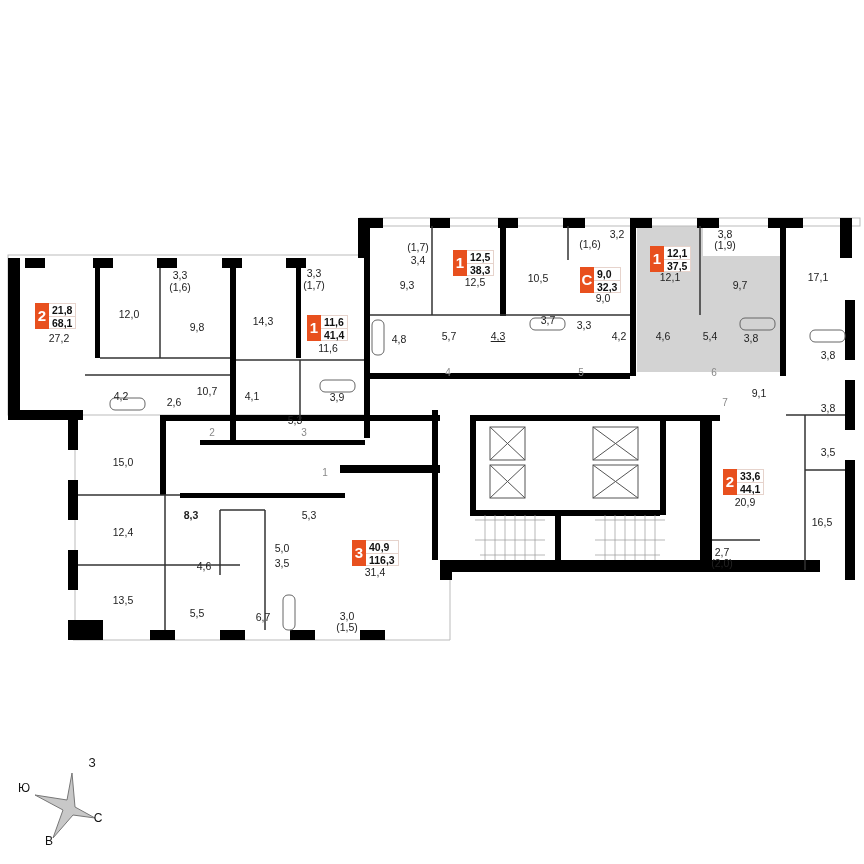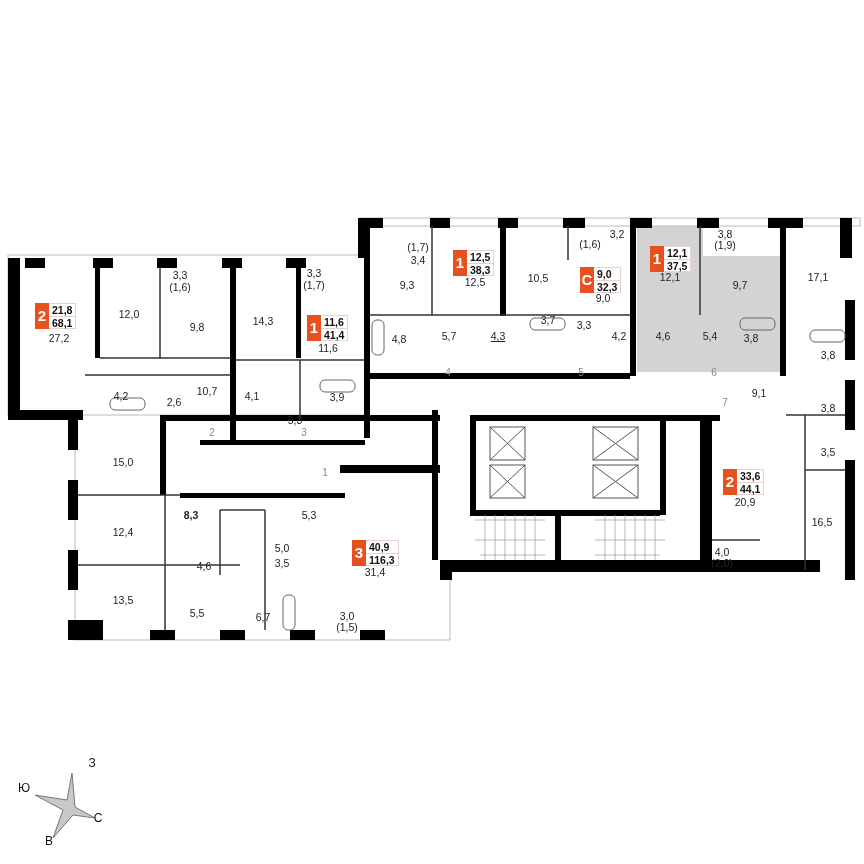--- a/index.html
+++ b/index.html
@@ -253,21 +253,21 @@
 <div class="lbl" style="left:663px;top:336px;">4,6</div>
 <div class="lbl" style="left:710px;top:336px;">5,4</div>
 <div class="lbl" style="left:751px;top:338px;">3,8</div>
 
 <div class="lbl" style="left:818px;top:277px;">17,1</div>
 <div class="lbl" style="left:828px;top:355px;">3,8</div>
 <div class="lbl" style="left:828px;top:408px;">3,8</div>
 <div class="lbl" style="left:759px;top:393px;">9,1</div>
 <div class="lbl" style="left:828px;top:452px;">3,5</div>
 <div class="lbl" style="left:822px;top:522px;">16,5</div>
-<div class="lbl" style="left:722px;top:552px;">4,0</div>
+<div class="lbl" style="left:722px;top:552px;">2,7</div>
 <div class="lbl" style="left:722px;top:563px;">(2,0)</div>
 
 <div class="lbl" style="left:123px;top:462px;">15,0</div>
 <div class="lbl" style="left:123px;top:532px;">12,4</div>
 <div class="lbl" style="left:123px;top:600px;">13,5</div>
 <div class="lbl" style="left:191px;top:515px;font-weight:bold;">8,3</div>
 <div class="lbl" style="left:204px;top:566px;">4,6</div>
 <div class="lbl" style="left:245px;top:548px;margin-left:37px;">5,0</div>
 <div class="lbl" style="left:197px;top:613px;">5,5</div>
 <div class="lbl" style="left:263px;top:617px;">6,7</div>

